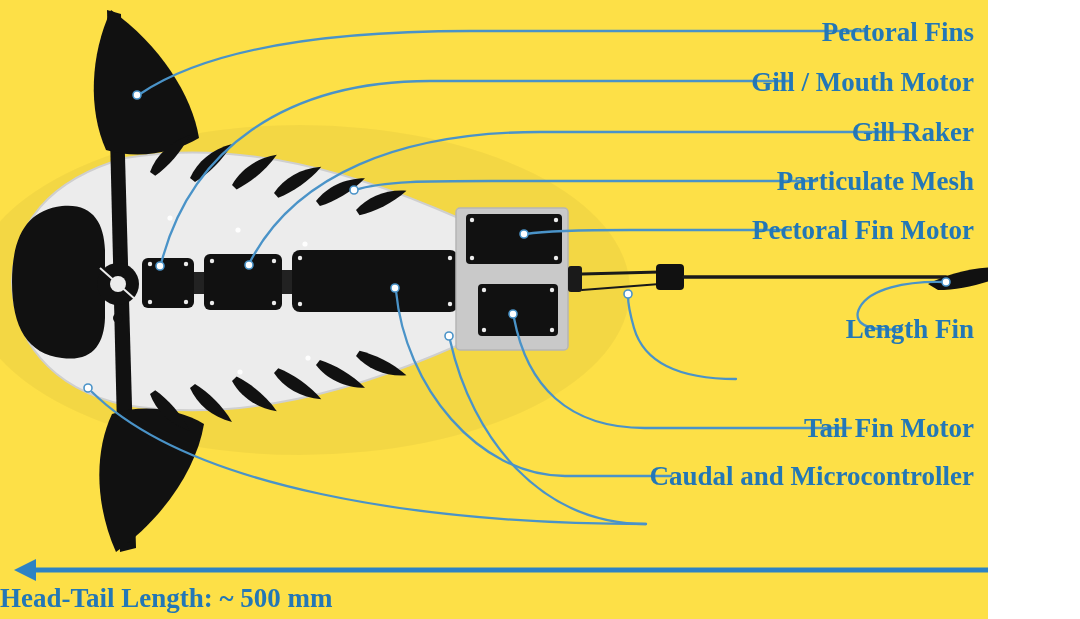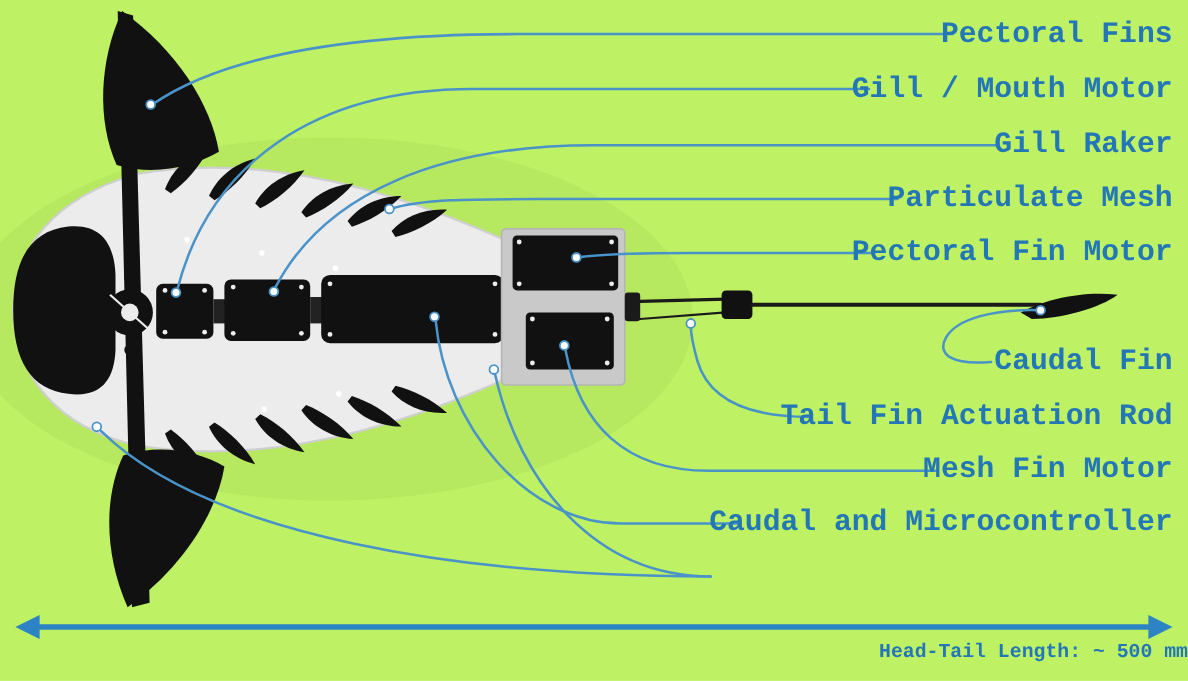--- a/index.html
+++ b/index.html
@@ -6,42 +6,42 @@
     --color-label:#2377b6;
     --color-leader:#4a93c8;
     --color-arrow:#2e83c4;
     --color-fish_dark:#111111;
     --color-body:#ececec;
     --color-body_edge:#cfcfcf;
     --color-plate:#c9c9c9;
   }
   html,body{margin:0;padding:0;background:#fff;}
   .stage{
-    position:relative;width:1080px;height:619px;background:#bef264;
-    overflow:hidden;font-family:Liberation Mono, monospace;
+    position:relative;width:988px;height:619px;background:#fde047;
+    overflow:hidden;font-family:Liberation Serif, serif;
   }
   svg{position:absolute;left:0;top:0;}
   .leader{fill:none;stroke:var(--color-leader);stroke-width:2.3;stroke-linecap:round;}
   .dot{fill:#ffffff;stroke:var(--color-leader);stroke-width:1.6;}
   .dark{fill:var(--color-fish_dark);}
   .shell{fill:var(--color-body);stroke:var(--color-body_edge);stroke-width:2;}
   .plate{fill:var(--color-plate);stroke:#b5b5b5;stroke-width:1.5;}
   .screw{fill:#ffffff;opacity:.92;}
   .rod{stroke:#1a1a1a;stroke-linecap:round;fill:none;}
   .scaleline{stroke:var(--color-arrow);stroke-width:5;}
   .scalehead{fill:var(--color-arrow);}
   .callout{
     position:absolute;right:14px;height:34px;line-height:34px;white-space:nowrap;
     font-weight:700;font-size:27px;color:var(--color-label);
   }
   .p0{top:15px}.p1{top:65px}.p2{top:115px}.p3{top:164px}.p4{top:213px}
   .p5{top:312px}.p6{top:362px}.p7{top:411px}.p8{top:459px}.p9{top:507px}
   .measure{
-    position:absolute;left:0;right:0;top:583px;text-align:right;white-space:nowrap;
-    font-weight:700;font-size:18px;color:var(--color-label);
+    position:absolute;left:0;right:0;top:583px;text-align:left;white-space:nowrap;
+    font-weight:700;font-size:27px;color:var(--color-label);
   }
 </style>
 </head>
 <body>
 
 <div class="stage">
 
   <svg width="1080" height="619" viewBox="0 0 1080 619">
 
     <defs>
@@ -172,19 +172,18 @@
       <polygon class="scalehead" points="14,570 36,559 36,581"></polygon>
       <polygon class="scalehead" points="1066,570 1044,559 1044,581"></polygon>
     </g>
   </svg>
 
   <div class="callout p0">Pectoral Fins</div>
   <div class="callout p2">Gill Raker</div>
   <div class="callout p1">Gill / Mouth Motor</div>
   <div class="callout p3">Particulate Mesh</div>
   <div class="callout p4">Pectoral Fin Motor</div>
-  <div class="callout p5">Caudal Fin</div>
-  <div class="callout p6">Tail Fin Actuation Rod</div>
-  <div class="callout p7">Mesh Fin Motor</div>
+  <div class="callout p5">Length Fin</div>
+  <div class="callout p7">Tail Fin Motor</div>
   <div class="callout p8">Caudal and Microcontroller</div>
 
   <div class="measure">Head-Tail Length: ~ 500 mm</div>
 </div>
 
 </body></html>

